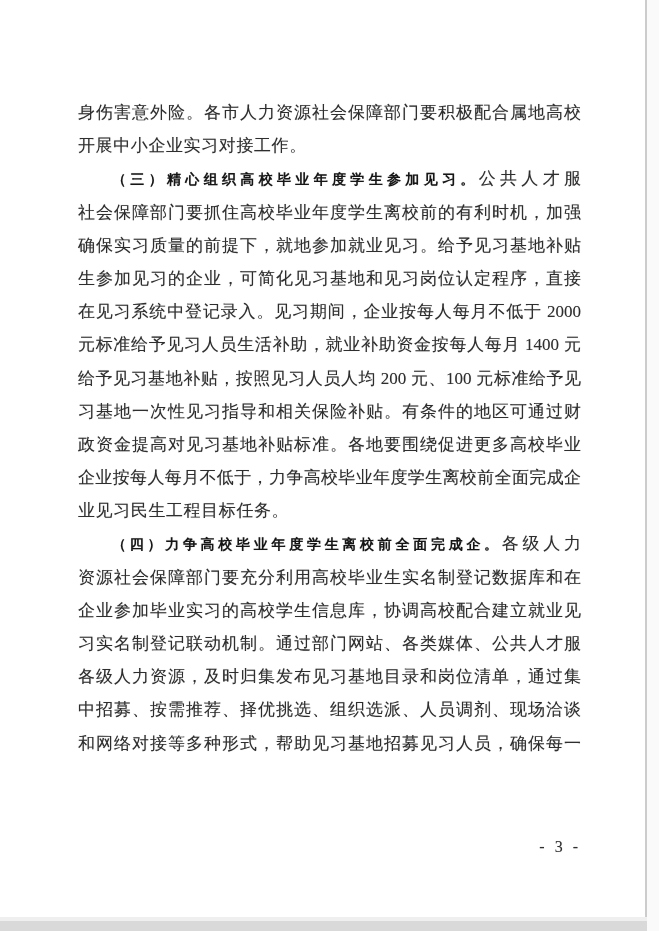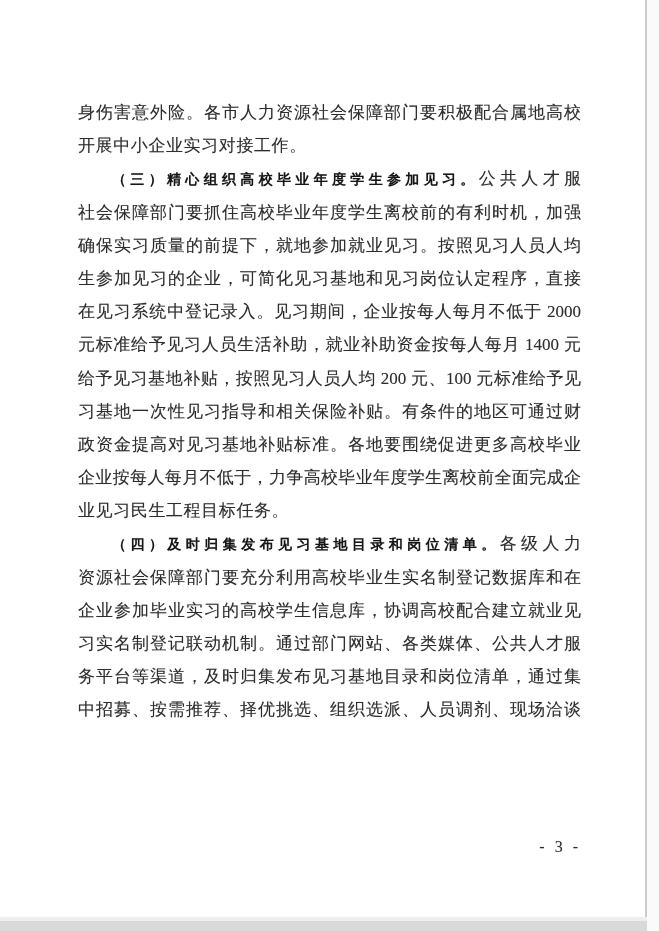--- a/index.html
+++ b/index.html
@@ -97,35 +97,36 @@
 <body>
 
 <div class="scan-wrap">
   <div class="page">
 
     <div class="textblock">
       <div class="line"><span class="b"></span><span>身伤害意外险。各市人力资源社会保障部门要积极配合属地高校</span></div>
       <div class="line flush"><span class="b"></span><span>开展中小企业实习对接工作。</span></div>
       <div class="line indent"><span class="b">（三）精心组织高校毕业年度学生参加见习。</span><span>公共人才服</span></div>
       <div class="line"><span class="b"></span><span>社会保障部门要抓住高校毕业年度学生离校前的有利时机，加强</span></div>
-      <div class="line"><span class="b"></span><span>确保实习质量的前提下，就地参加就业见习。按照见习人员人均</span></div>
+      <div class="line"><span class="b"></span><span>确保实习质量的前提下，就地参加就业见习。给予见习基地补贴</span></div>
       <div class="line"><span class="b"></span><span>生参加见习的企业，可简化见习基地和见习岗位认定程序，直接</span></div>
       <div class="line"><span class="b"></span><span>在见习系统中登记录入。见习期间，企业按每人每月不低于 2000</span></div>
       <div class="line"><span class="b"></span><span>元标准给予见习人员生活补助，就业补助资金按每人每月 1400 元</span></div>
       <div class="line"><span class="b"></span><span>给予见习基地补贴，按照见习人员人均 200 元、100 元标准给予见</span></div>
       <div class="line"><span class="b"></span><span>习基地一次性见习指导和相关保险补贴。有条件的地区可通过财</span></div>
       <div class="line"><span class="b"></span><span>政资金提高对见习基地补贴标准。各地要围绕促进更多高校毕业</span></div>
       <div class="line"><span class="b"></span><span>企业按每人每月不低于，力争高校毕业年度学生离校前全面完成企</span></div>
       <div class="line flush"><span class="b"></span><span>业见习民生工程目标任务。</span></div>
-      <div class="line indent"><span class="b">（四）及时归集发布见习基地目录和岗位清单。</span><span>各级人力</span></div>
+      <div class="line indent"><span class="b">（四）力争高校毕业年度学生离校前全面完成企。</span><span>各级人力</span></div>
       <div class="line"><span class="b"></span><span>资源社会保障部门要充分利用高校毕业生实名制登记数据库和在</span></div>
       <div class="line"><span class="b"></span><span>企业参加毕业实习的高校学生信息库，协调高校配合建立就业见</span></div>
       <div class="line"><span class="b"></span><span>习实名制登记联动机制。通过部门网站、各类媒体、公共人才服</span></div>
-      <div class="line"><span class="b"></span><span>务平台等渠道，及时归集发布见习基地目录和岗位清单，通过集</span></div>
+      <div class="line"><span class="b"></span><span>各级人力资源，及时归集发布见习基地目录和岗位清单，通过集</span></div>
       <div class="line"><span class="b"></span><span>中招募、按需推荐、择优挑选、组织选派、人员调剂、现场洽谈</span></div>
+      <div class="line"><span class="b"></span><span>和网络对接等多种形式，帮助见习基地招募见习人员，确保每一</span></div>
     </div>
 
     <div class="page-number">- 3 -</div>
   </div>
 
   <div class="edge-line"></div>
   <div class="edge-right-sliver"></div>
   <div class="bottom-soft"></div>
   <div class="bottom-strip"></div>
 </div>

